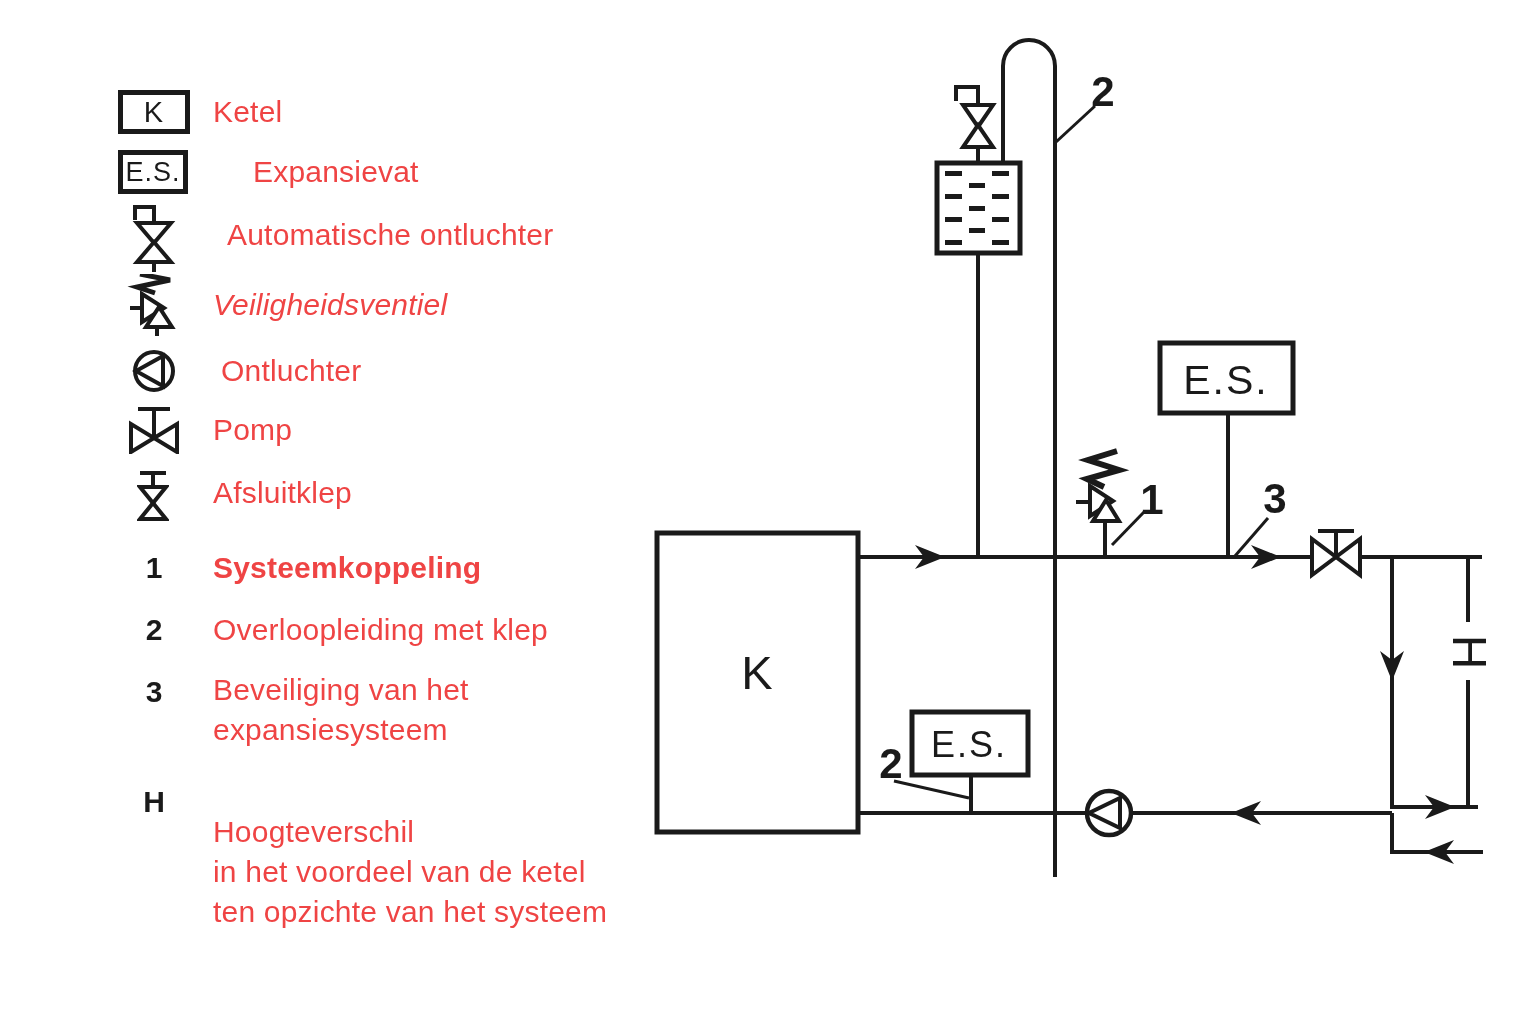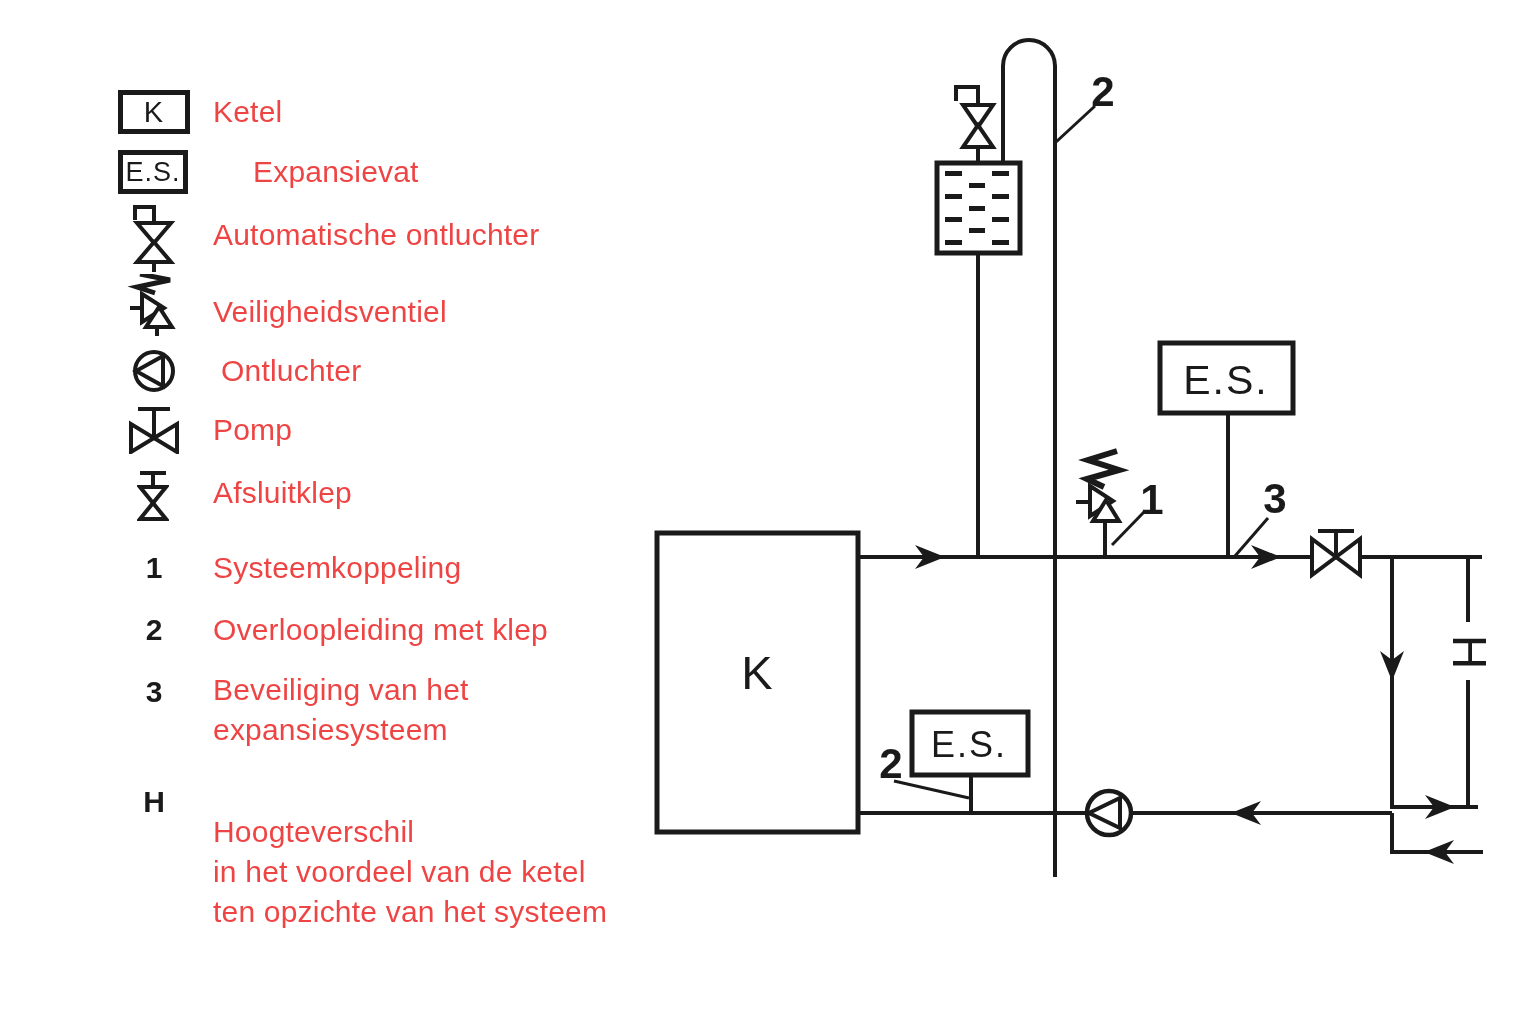--- a/index.html
+++ b/index.html
@@ -42,32 +42,32 @@
     <div class="legend-label" style="top:152px;margin-left:40px;">Expansievat</div>
 
     <svg class="abs" style="left:131px;top:202px;" width="46" height="70" viewBox="0 0 46 70">
       <g stroke="#1a1a1a" stroke-width="4" fill="none">
         <path d="M23,21 V5 H4 V18"></path>
         <path fill="#ffffff" d="M6,21 H40 L23,41 Z"></path>
         <path fill="#ffffff" d="M6,60 H40 L23,40 Z"></path>
         <path d="M23,60 V70"></path>
       </g>
     </svg>
-    <div class="legend-label" style="top:215px;">Automatische ontluchter</div>
+    <div class="legend-label" style="top:215px;margin-left:14px;">Automatische ontluchter</div>
 
     <svg class="abs" style="left:127px;top:274px;" width="52" height="62" viewBox="0 0 52 62">
       <g stroke="#1a1a1a" stroke-width="4" fill="none">
         <path d="M28,19 L10,13 L43,6 L13,0" stroke-width="5"></path>
         <path d="M3,34 H15"></path>
         <path d="M30,52 V62"></path>
         <path fill="#ffffff" d="M15,20 V48 L37,34 Z"></path>
         <path fill="#ffffff" d="M19,53 H45 L32,33 Z"></path>
       </g>
     </svg>
-    <div class="legend-label" style="top:292px;">Veiligheidsventiel</div>
+    <div class="legend-label" style="top:285px;font-style:italic;">Veiligheidsventiel</div>
 
     <svg class="abs" style="left:132px;top:349px;" width="44" height="44" viewBox="0 0 44 44">
       <g stroke="#1a1a1a" stroke-width="4" fill="none">
         <circle cx="22" cy="22" r="19"></circle>
         <path d="M31,7 L31,37 L4,22 Z"></path>
       </g>
     </svg>
     <div class="legend-label" style="top:351px;margin-left:8px;">Ontluchter</div>
 
     <svg class="abs" style="left:128px;top:406px;" width="52" height="48" viewBox="0 0 52 48">
@@ -84,21 +84,21 @@
       <g stroke="#1a1a1a" stroke-width="4" fill="none">
         <path d="M3,3 H29"></path>
         <path d="M16,3 V18"></path>
         <path fill="#ffffff" d="M3,17 H29 L16,33 Z"></path>
         <path fill="#ffffff" d="M3,49 H29 L16,33 Z"></path>
       </g>
     </svg>
     <div class="legend-label" style="top:473px;">Afsluitklep</div>
 
     <div class="legend-num" style="left:134px;top:547px;">1</div>
-    <div class="legend-label" style="top:548px;">Systeemkoppeling</div>
+    <div class="legend-label" style="top:548px;font-weight:bold;">Systeemkoppeling</div>
 
     <div class="legend-num" style="left:134px;top:609px;">2</div>
     <div class="legend-label" style="top:610px;">Overloopleiding met klep</div>
 
     <div class="legend-num" style="left:134px;top:671px;">3</div>
     <div class="legend-label" style="top:670px;">Beveiliging van het
 expansiesysteem</div>
 
     <div class="legend-num" style="left:134px;top:781px;">H</div>
     <div class="legend-label" style="top:812px;">Hoogteverschil

